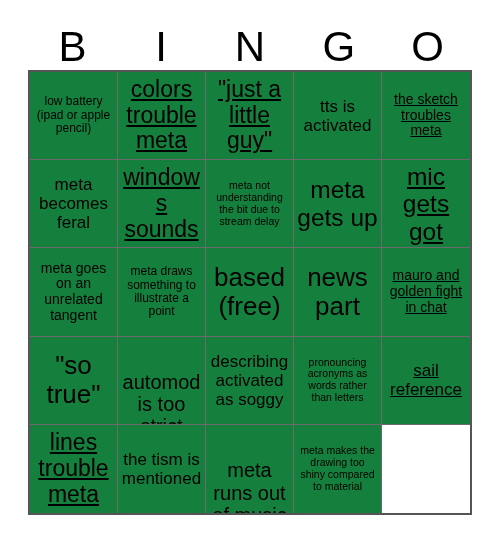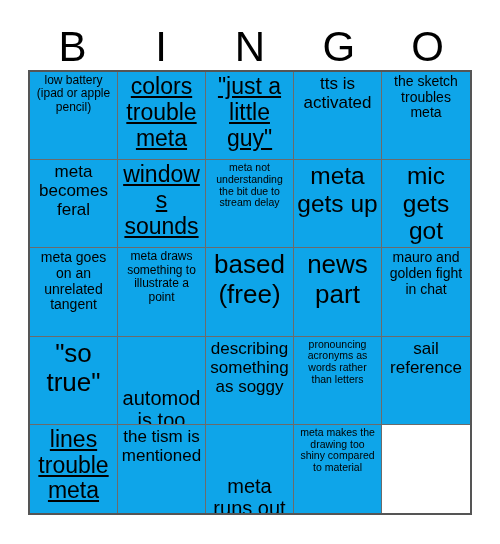--- a/index.html
+++ b/index.html
@@ -60,28 +60,28 @@
     display: grid;
     grid-template-columns: repeat(5, 1fr);
     grid-template-rows: repeat(5, 1fr);
   }
 
   .cell {
     box-sizing: border-box;
     border-right: 1px solid #6b6b6b;
     border-bottom: 1px solid #6b6b6b;
     display: flex;
-    align-items: flex-start;
+    align-items: center;
     justify-content: center;
     text-align: center;
     padding: 2px 3px;
     overflow: hidden;
-    background: #0ea5e9;
+    background: #15803d;
   }
-  .cell:nth-child(5n) { border-right: none; }
+  .cell:nth-child(5n) { border-right: none; text-decoration: underline; }
   .cell:nth-child(n+21) { border-bottom: none; }
 
   .cell-text {
     display: block;
     width: 100%;
     line-height: 1.12;
     word-wrap: break-word;
   }
 
   
@@ -152,21 +152,21 @@
       <div class="cell fs-s">
         <span class="cell-text">mauro and golden fight in chat</span>
       </div>
       <div class="cell fs-xxl">
         <span class="cell-text">"so true"</span>
       </div>
       <div class="cell fs-l">
         <span class="cell-text">automod is too strict</span>
       </div>
       <div class="cell fs-m">
-        <span class="cell-text">describing something as soggy</span>
+        <span class="cell-text">describing activated as soggy</span>
       </div>
       <div class="cell fs-xxs">
         <span class="cell-text">pronouncing acronyms as words rather than letters</span>
       </div>
       <div class="cell fs-m">
         <span class="cell-text">sail reference</span>
       </div>
       <div class="cell fs-xl">
         <span class="cell-text">lines trouble meta</span>
       </div>

